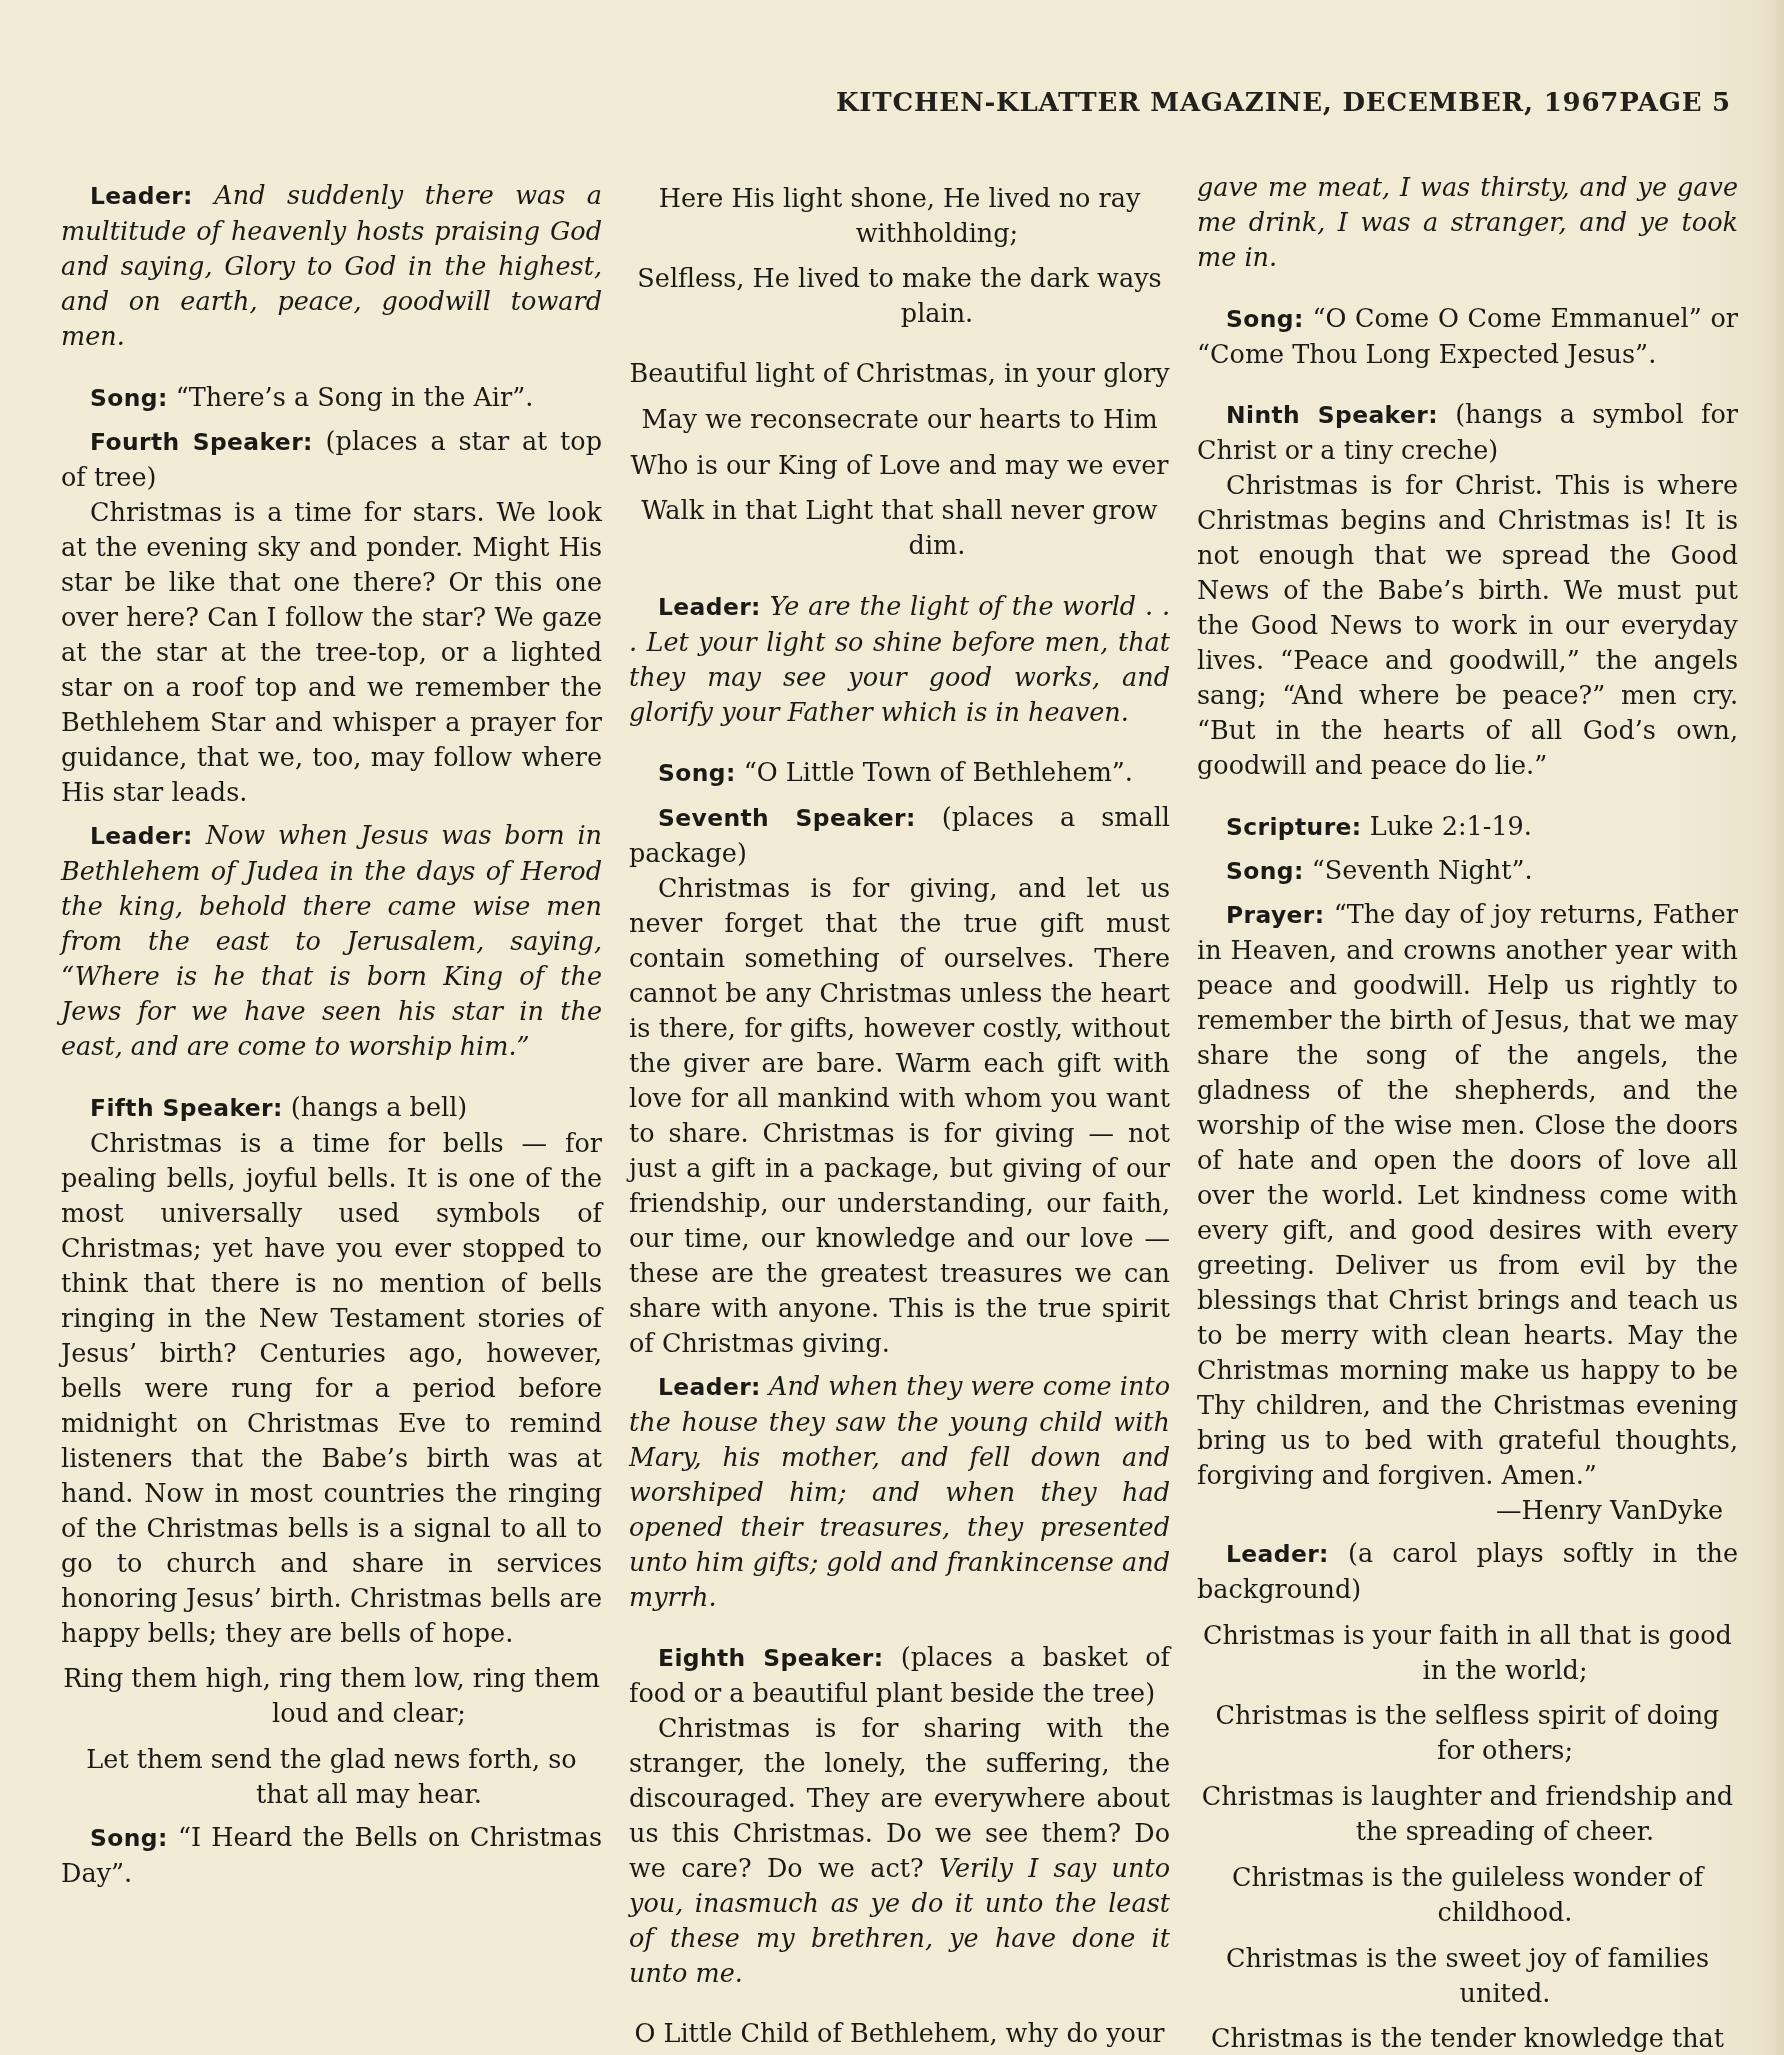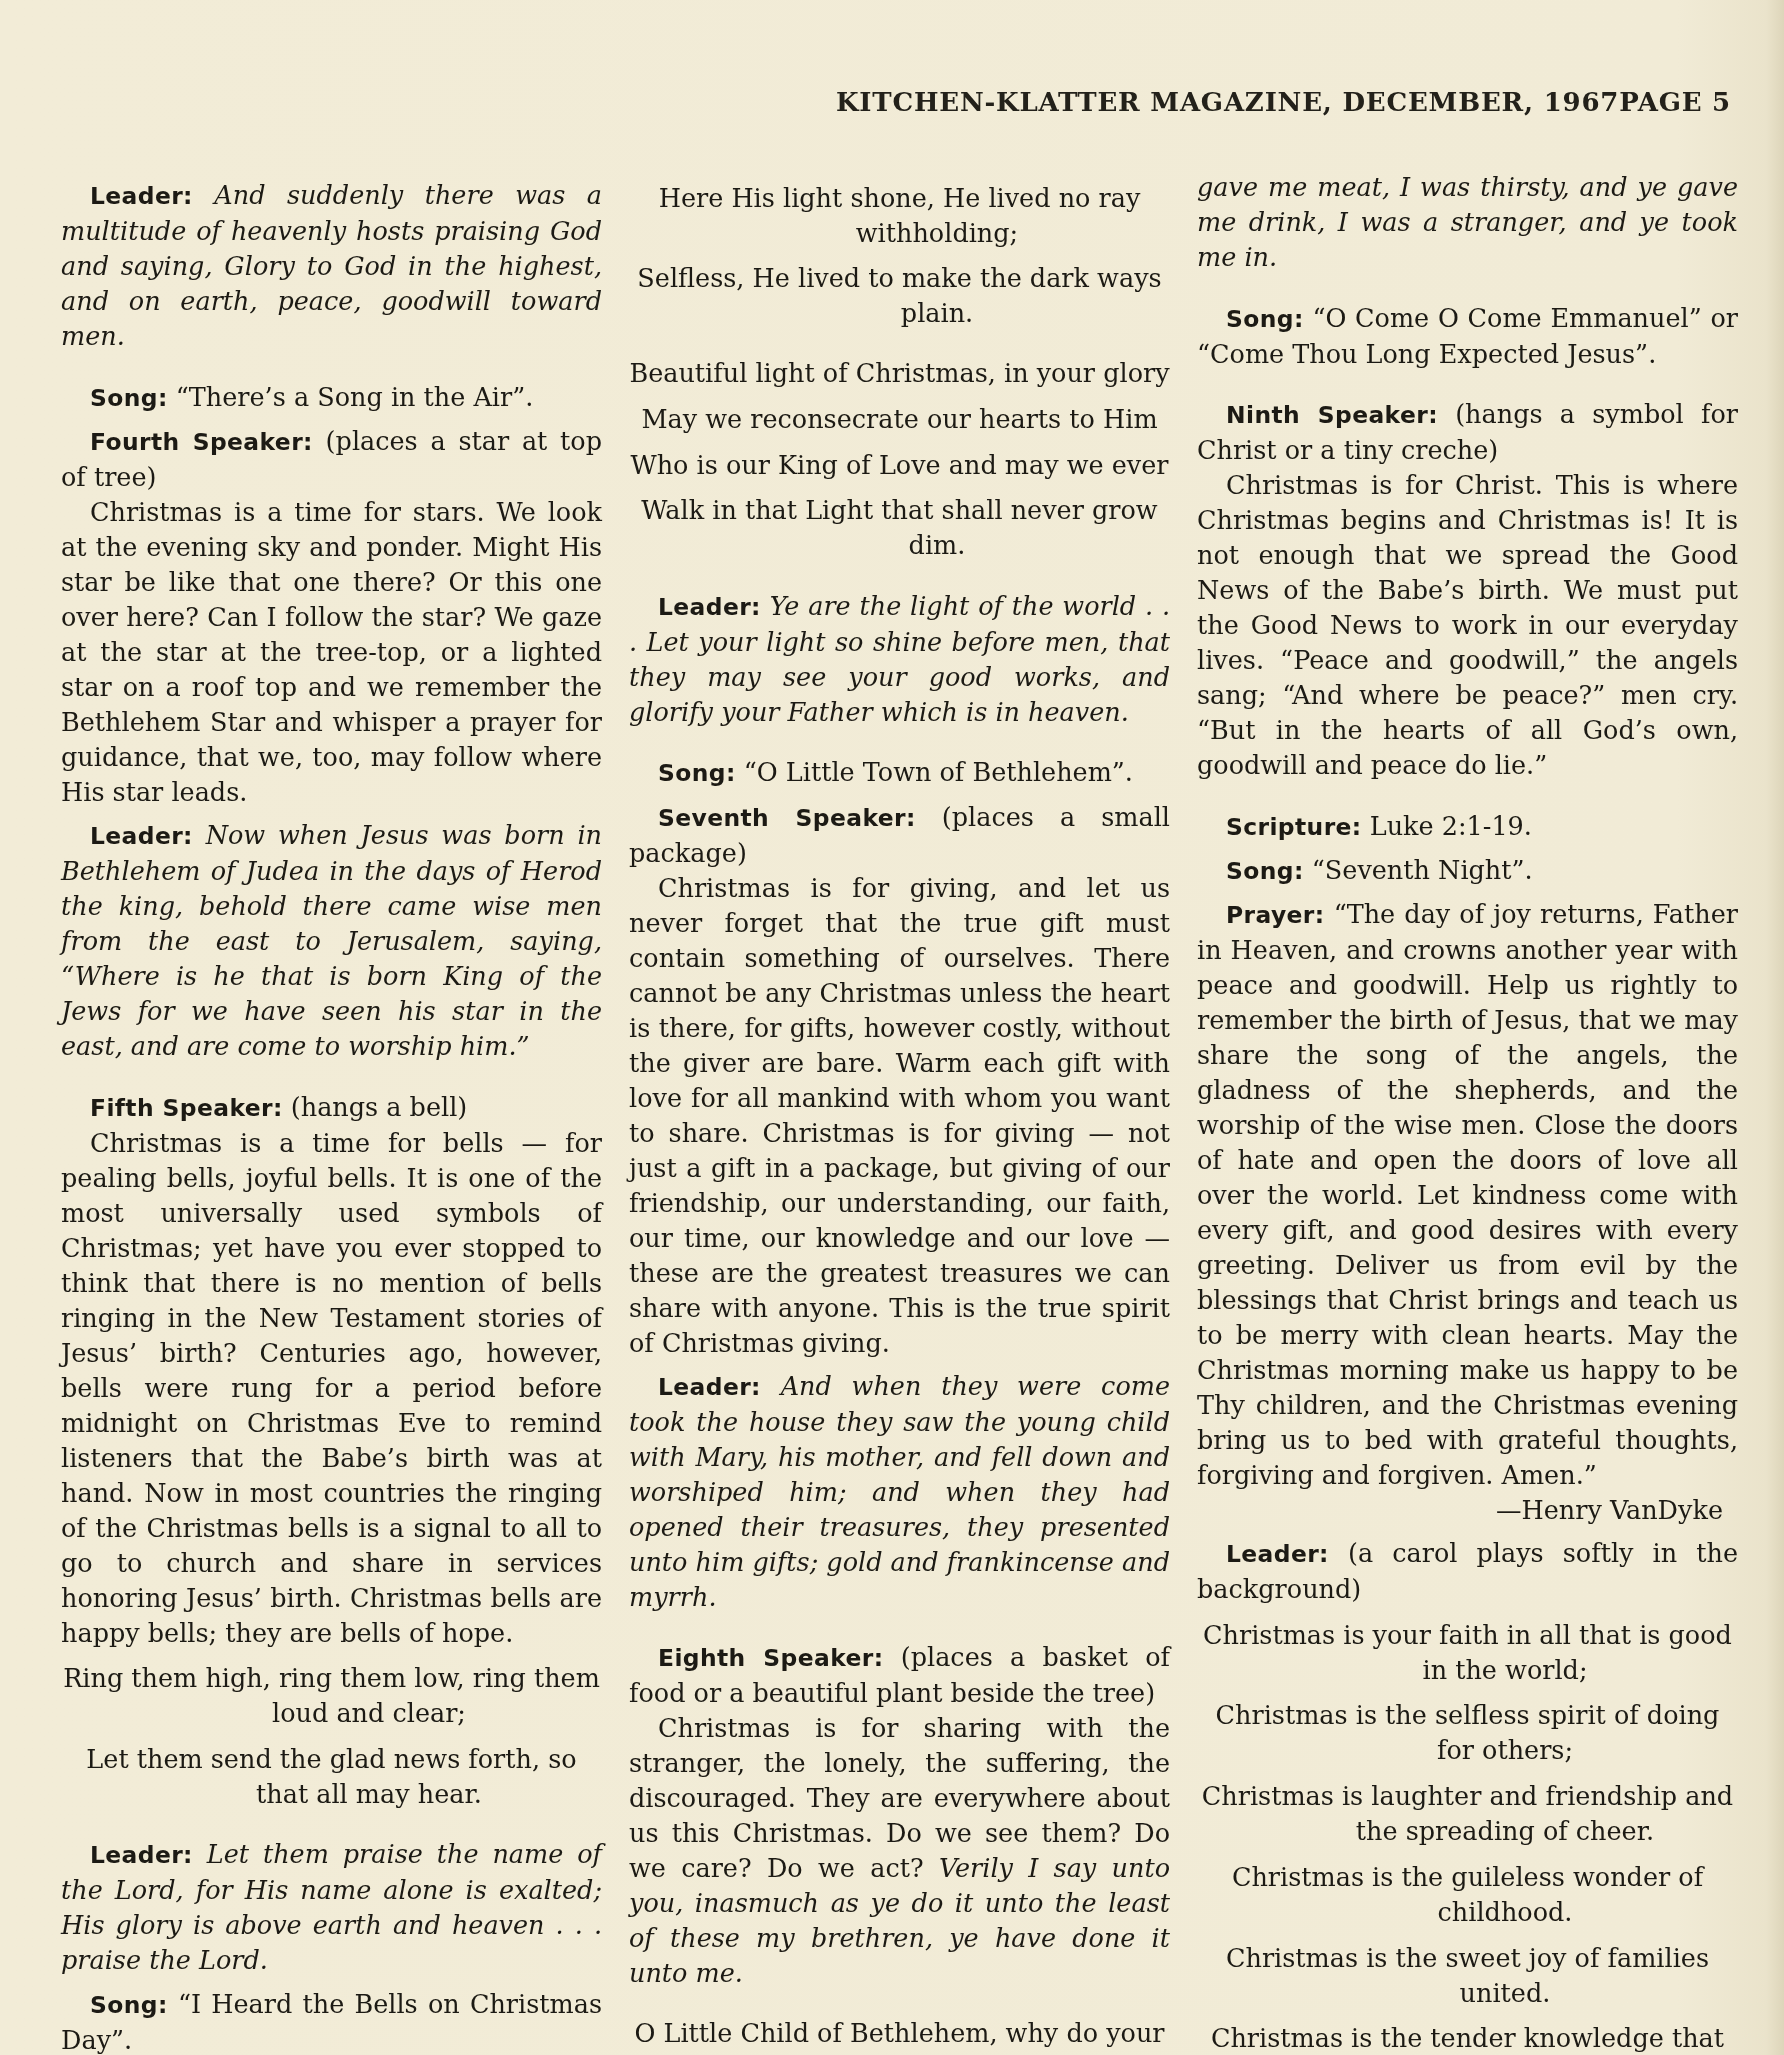--- a/index.html
+++ b/index.html
@@ -45,35 +45,34 @@
     <section class="col">
         <p class="para label-para"><span class="lbl">Leader:</span> <span class="run it">And suddenly there was a multitude of heavenly hosts praising God and saying, Glory to God in the highest, and on earth, peace, goodwill toward men.</span></p>
         <p class="para label-para gap"><span class="lbl">Song:</span> <span class="run">“There’s a Song in the Air”.</span></p>
         <p class="para label-para"><span class="lbl">Fourth Speaker:</span> <span class="run">(places a star at top of tree)</span></p>
         <p class="para indent">Christmas is a time for stars. We look at the evening sky and ponder. Might His star be like that one there? Or this one over here? Can I follow the star? We gaze at the star at the tree-top, or a lighted star on a roof top and we remember the Bethlehem Star and whisper a prayer for guidance, that we, too, may follow where His star leads.</p>
         <p class="para label-para"><span class="lbl">Leader:</span> <span class="run it">Now when Jesus was born in Bethlehem of Judea in the days of Herod the king, behold there came wise men from the east to Jerusalem, saying, “Where is he that is born King of the Jews for we have seen his star in the east, and are come to worship him.”</span></p>
         <p class="para label-para gap"><span class="lbl">Fifth Speaker:</span> <span class="run">(hangs a bell)</span></p>
         <p class="para indent">Christmas is a time for bells — for pealing bells, joyful bells. It is one of the most universally used symbols of Christmas; yet have you ever stopped to think that there is no mention of bells ringing in the New Testament stories of Jesus’ birth? Centuries ago, however, bells were rung for a period before midnight on Christmas Eve to remind listeners that the Babe’s birth was at hand. Now in most countries the ringing of the Christmas bells is a signal to all to go to church and share in services honoring Jesus’ birth. Christmas bells are happy bells; they are bells of hope.</p>
         <p class="verse">Ring them high, ring them low, ring them loud and clear;</p>
         <p class="verse">Let them send the glad news forth, so that all may hear.</p>
-        <p class="para label-para gap"><span class="lbl">Leader:</span> <span class="run it">Let them praise the name of the Lord, for His name alone is exalted; His glory is above earth and heaven . . . praise the Lord.</span></p>
         <p class="para label-para"><span class="lbl">Song:</span> <span class="run">“I Heard the Bells on Christmas Day”.</span></p>
       </section>
     <section class="col">
         <p class="verse">Here His light shone, He lived no ray withholding;</p>
         <p class="verse">Selfless, He lived to make the dark ways plain.</p>
         <p class="verse gap">Beautiful light of Christmas, in your glory</p>
         <p class="verse">May we reconsecrate our hearts to Him</p>
         <p class="verse">Who is our King of Love and may we ever</p>
         <p class="verse">Walk in that Light that shall never grow dim.</p>
         <p class="para label-para gap"><span class="lbl">Leader:</span> <span class="run it">Ye are the light of the world . . . Let your light so shine before men, that they may see your good works, and glorify your Father which is in heaven.</span></p>
         <p class="para label-para gap"><span class="lbl">Song:</span> <span class="run">“O Little Town of Bethlehem”.</span></p>
         <p class="para label-para"><span class="lbl">Seventh Speaker:</span> <span class="run">(places a small package)</span></p>
         <p class="para indent">Christmas is for giving, and let us never forget that the true gift must contain something of ourselves. There cannot be any Christmas unless the heart is there, for gifts, however costly, without the giver are bare. Warm each gift with love for all mankind with whom you want to share. Christmas is for giving — not just a gift in a package, but giving of our friendship, our understanding, our faith, our time, our knowledge and our love — these are the greatest treasures we can share with anyone. This is the true spirit of Christmas giving.</p>
-        <p class="para label-para"><span class="lbl">Leader:</span> <span class="run it">And when they were come took the house they saw the young child with Mary, his mother, and fell down and worshiped him; and when they had opened their treasures, they presented unto him gifts; gold and frankincense and myrrh.</span></p>
+        <p class="para label-para"><span class="lbl">Leader:</span> <span class="run it">And when they were come into the house they saw the young child with Mary, his mother, and fell down and worshiped him; and when they had opened their treasures, they presented unto him gifts; gold and frankincense and myrrh.</span></p>
         <p class="para label-para gap"><span class="lbl">Eighth Speaker:</span> <span class="run">(places a basket of food or a beautiful plant beside the tree)</span></p>
         <p class="para indent"><span class="run">Christmas is for sharing with the stranger, the lonely, the suffering, the discouraged. They are everywhere about us this Christmas. Do we see them? Do we care? Do we act? </span><span class="run it">Verily I say unto you, inasmuch as ye do it unto the least of these my brethren, ye have done it unto me.</span></p>
         <p class="verse gap">O Little Child of Bethlehem, why do your young eyes grieve?</p>
       </section>
     <section class="col">
         <p class="para itpara">gave me meat, I was thirsty, and ye gave me drink, I was a stranger, and ye took me in.</p>
         <p class="para label-para gap"><span class="lbl">Song:</span> <span class="run">“O Come O Come Emmanuel” or “Come Thou Long Expected Jesus”.</span></p>
         <p class="para label-para gap"><span class="lbl">Ninth Speaker:</span> <span class="run">(hangs a symbol for Christ or a tiny creche)</span></p>
         <p class="para indent">Christmas is for Christ. This is where Christmas begins and Christmas is! It is not enough that we spread the Good News of the Babe’s birth. We must put the Good News to work in our everyday lives. “Peace and goodwill,” the angels sang; “And where be peace?” men cry. “But in the hearts of all God’s own, goodwill and peace do lie.”</p>
         <p class="para label-para gap"><span class="lbl">Scripture:</span> <span class="run">Luke 2:1-19.</span></p>

